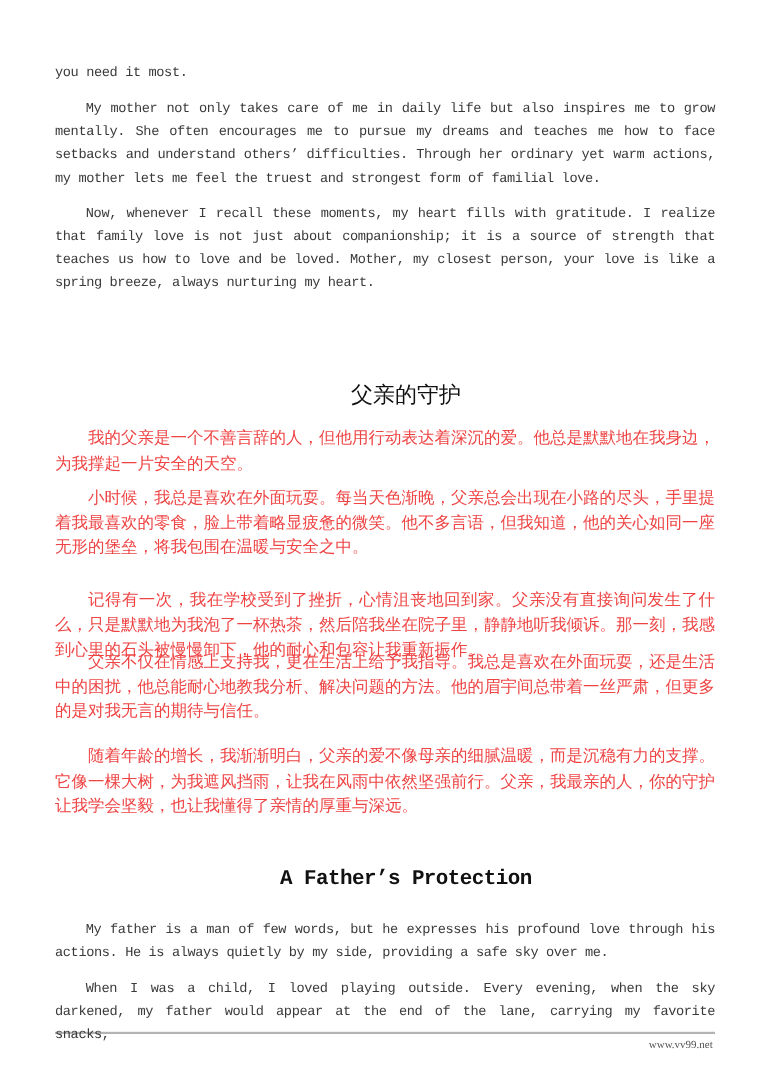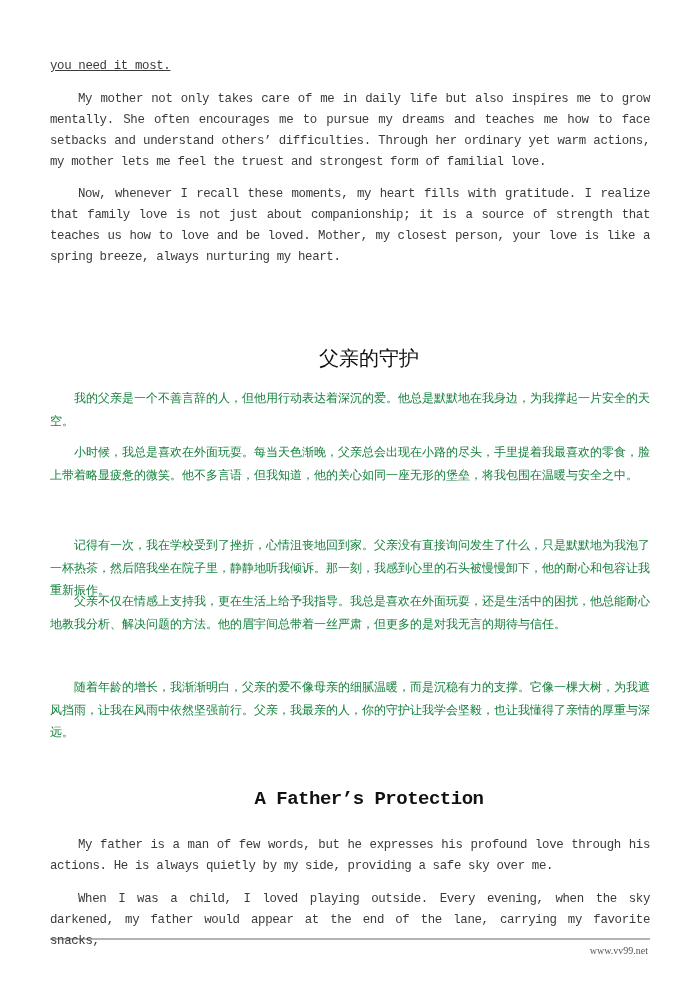--- a/index.html
+++ b/index.html
@@ -21,22 +21,22 @@
       height: 989px;
     }
     .en {
       font-family: "Liberation Mono", "DejaVu Sans Mono", monospace;
       font-size: 12.4px;
       letter-spacing: -0.35px;
       color: #3a3a3a;
     }
     .zh {
       font-family: "DejaVu Serif", "Liberation Serif", serif;
-      font-size: 12px;
-      color: #15803d;
+      font-size: 15px;
+      color: #ef4444;
     }
     .para {
       position: absolute;
       left: 50px;
       width: 600px;
       margin: 0;
       text-align: justify;
     }
     .en.para { line-height: 21px; }
     .zh.para { line-height: 22.5px; }
@@ -95,21 +95,21 @@
     }
   </style>
 </head>
 <body>
 
 <div class="page">
 
 
   <div class="content">
 
-    <p class="en para" style="top:56px;text-decoration:underline;">you need it most.</p>
+    <p class="en para" style="top:56px;">you need it most.</p>
     <p class="en para indent" style="top:89px;">My mother not only takes care of me in daily life but also inspires me to grow mentally. She often encourages me to pursue my dreams and teaches me how to face setbacks and understand others’ difficulties. Through her ordinary yet warm actions, my mother lets me feel the truest and strongest form of familial love.</p>
     <p class="en para indent" style="top:184px;">Now, whenever I recall these moments, my heart fills with gratitude. I realize that family love is not just about companionship; it is a source of strength that teaches us how to love and be loved. Mother, my closest person, your love is like a spring breeze, always nurturing my heart.</p>
 
     <h2 class="heading heading-zh">父亲的守护</h2>
     <p class="zh para indent" style="top:387px;">我的父亲是一个不善言辞的人，但他用行动表达着深沉的爱。他总是默默地在我身边，为我撑起一片安全的天空。</p>
     <p class="zh para indent" style="top:441px;">小时候，我总是喜欢在外面玩耍。每当天色渐晚，父亲总会出现在小路的尽头，手里提着我最喜欢的零食，脸上带着略显疲惫的微笑。他不多言语，但我知道，他的关心如同一座无形的堡垒，将我包围在温暖与安全之中。</p>
     <p class="zh para indent" style="top:516px;margin-top:18px;">记得有一次，我在学校受到了挫折，心情沮丧地回到家。父亲没有直接询问发生了什么，只是默默地为我泡了一杯热茶，然后陪我坐在院子里，静静地听我倾诉。那一刻，我感到心里的石头被慢慢卸下，他的耐心和包容让我重新振作。</p>
     <p class="zh para indent" style="top:590px;">父亲不仅在情感上支持我，更在生活上给予我指导。我总是喜欢在外面玩耍，还是生活中的困扰，他总能耐心地教我分析、解决问题的方法。他的眉宇间总带着一丝严肃，但更多的是对我无言的期待与信任。</p>
     <p class="zh para indent" style="top:664px;margin-top:12px;">随着年龄的增长，我渐渐明白，父亲的爱不像母亲的细腻温暖，而是沉稳有力的支撑。它像一棵大树，为我遮风挡雨，让我在风雨中依然坚强前行。父亲，我最亲的人，你的守护让我学会坚毅，也让我懂得了亲情的厚重与深远。</p>
 

